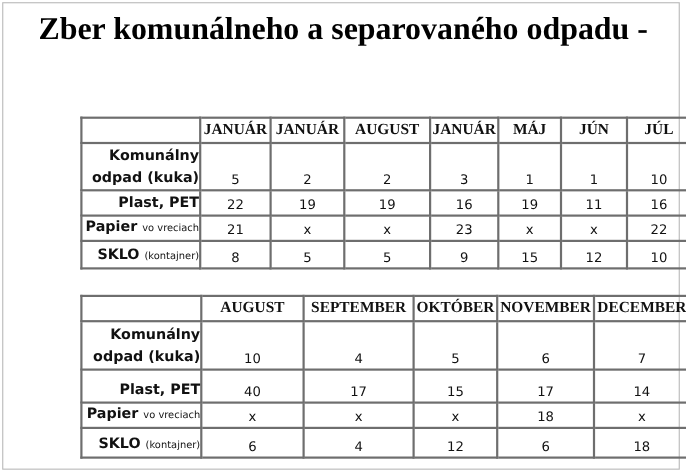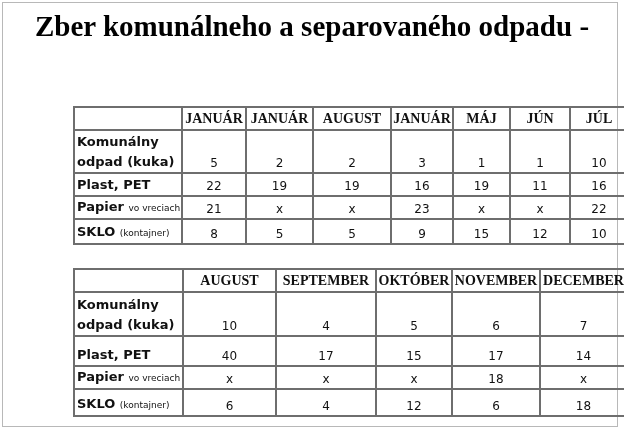--- a/index.html
+++ b/index.html
@@ -20,21 +20,21 @@
   table.sched td, table.sched th {
     border: 2px solid #6e6e6e; padding: 0; box-sizing: border-box;
     text-align: center; vertical-align: bottom;
   }
   table.sched th {
     font-family: "Liberation Serif", serif; font-weight: bold; font-size: 14px;
     vertical-align: middle; white-space: nowrap; overflow: hidden;
   }
   table.sched td.val { font-size: 12px; padding-bottom: 2px; }
   table.sched td.lbl {
-    text-align: left; padding-left: 2px; font-weight: bold; font-size: 13px;
+    text-align: right; padding-left: 2px; font-weight: bold; font-size: 13px;
     line-height: 20px; vertical-align: bottom; white-space: nowrap;
   }
   .sub { font-size: 9px; font-weight: normal; }
   #t1 { left: 34px; top: 106px; width: 554px; }
   #t2 { left: 34px; top: 268px; width: 553px; }
 </style>
 </head>
 <body>
 
 <div class="page"></div>

